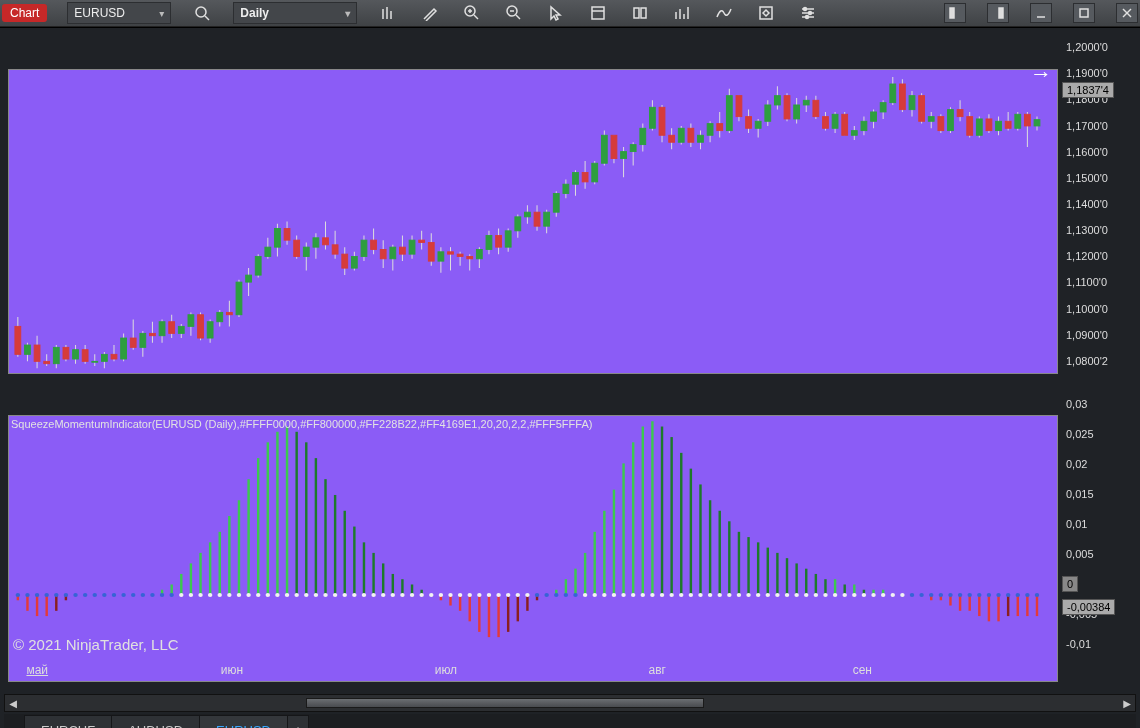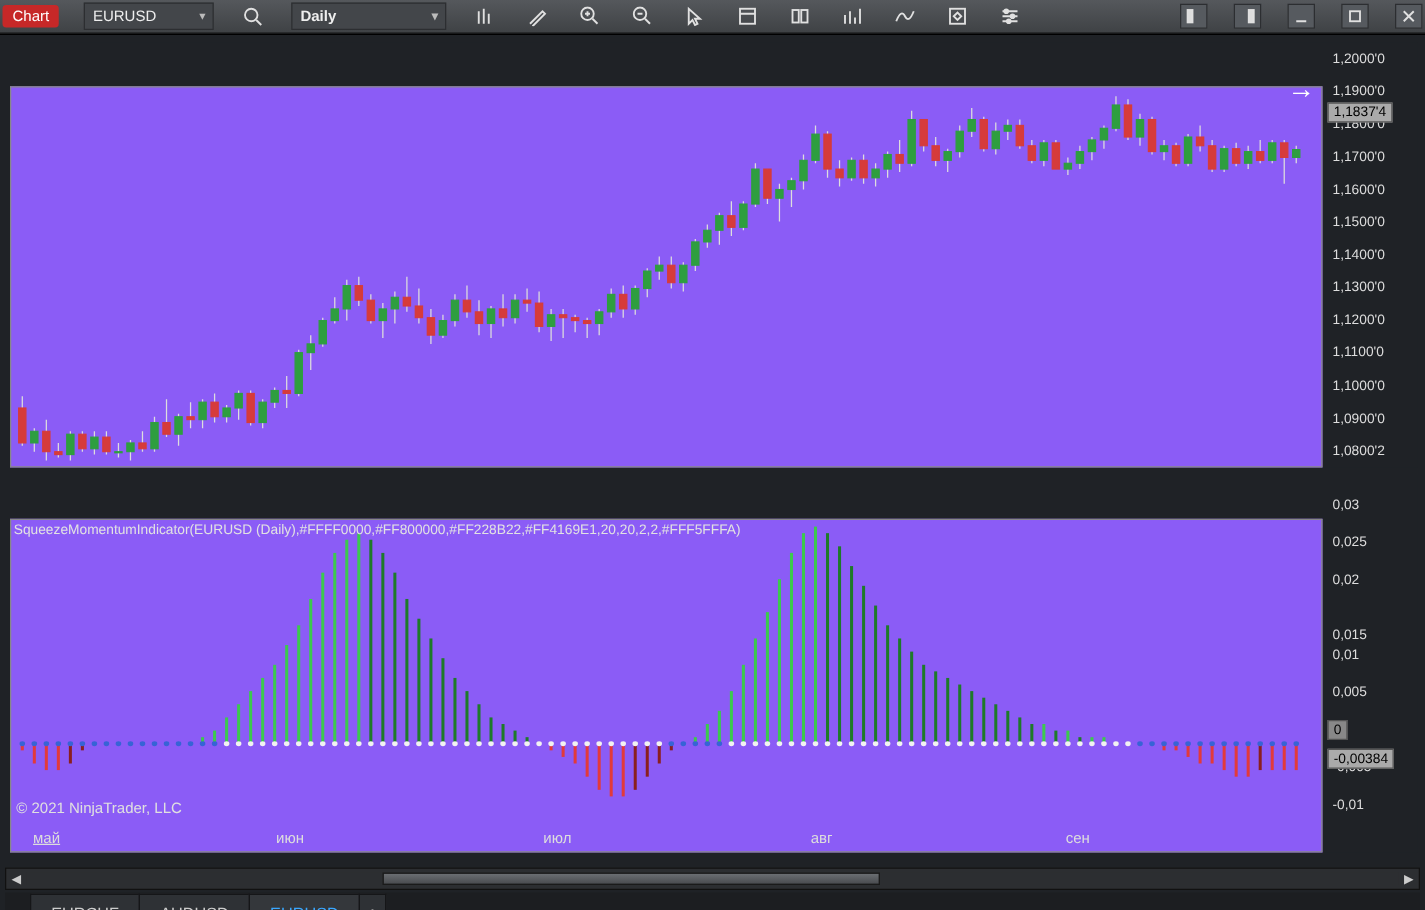--- a/index.html
+++ b/index.html
@@ -104,21 +104,21 @@
     position: absolute; right: 82px; top: 24px;
     color: #fff; font-size: 22px;
   }
   .ind-title {
     position: absolute; left: 2px; top: 2px;
     font-size: 11px; color: #e2e2e2;
     z-index: 5;
   }
   .copyright {
     position: absolute; left: 4px; bottom: 28px;
-    color: #e0e0e0; font-size: 12px; z-index:5;
+    color: #e0e0e0; font-size: 15px; z-index:5;
   }
   .xaxis {
     position: absolute; left: 0; right: 76px; bottom: 0; height: 24px;
     font-size: 12px; color: #ddd;
   }
   .xlab { position: absolute; bottom: 4px; transform: translateX(-2px); }
 
   
   .scroll-row {
     position: absolute; left: 4px; right: 4px; top: 666px; height: 16px;
@@ -743,21 +743,21 @@
           <div class="xlab" style="left: 22%;">июн</div>
           <div class="xlab" style="left: 44%;">июл</div>
           <div class="xlab" style="left: 66%; text-align: center;">авг</div>
           <div class="xlab" style="left: 87%;">сен</div>
         </div>
     </div>
     <div class="yaxis" id="ind-yaxis">
         <div class="ylab" style="top: 24px;">0,03</div>
         <div class="ylab" style="top: 54px;">0,025</div>
         <div class="ylab" style="top: 84px;">0,02</div>
-        <div class="ylab" style="top: 128px;">0,015</div>
+        <div class="ylab" style="top: 114px;">0,015</div>
         <div class="ylab" style="top: 144px;">0,01</div>
         <div class="ylab" style="top: 174px;">0,005</div>
         <div class="ylab" style="top: 204px;">0</div>
         <div class="ylab" style="top: 234px;">-0,005</div>
         <div class="ylab" style="top: 264px;">-0,01</div>
         <div class="price-tag" style="top: 227.04px;">-0,00384</div>
         <div class="price-tag" style="top: 204px; background: rgb(136, 136, 136);">0</div>
       </div>
   </div>
 

